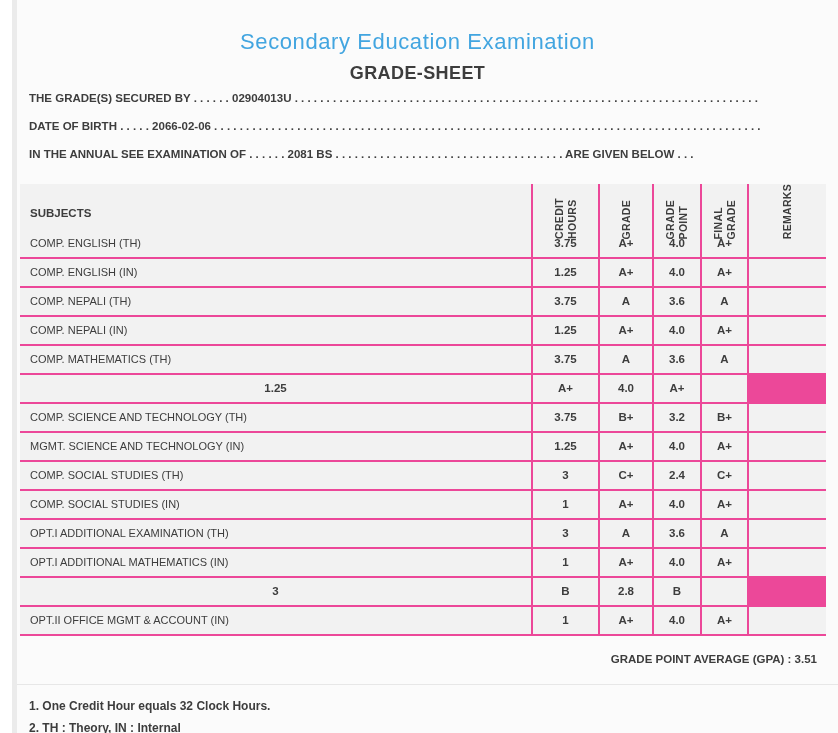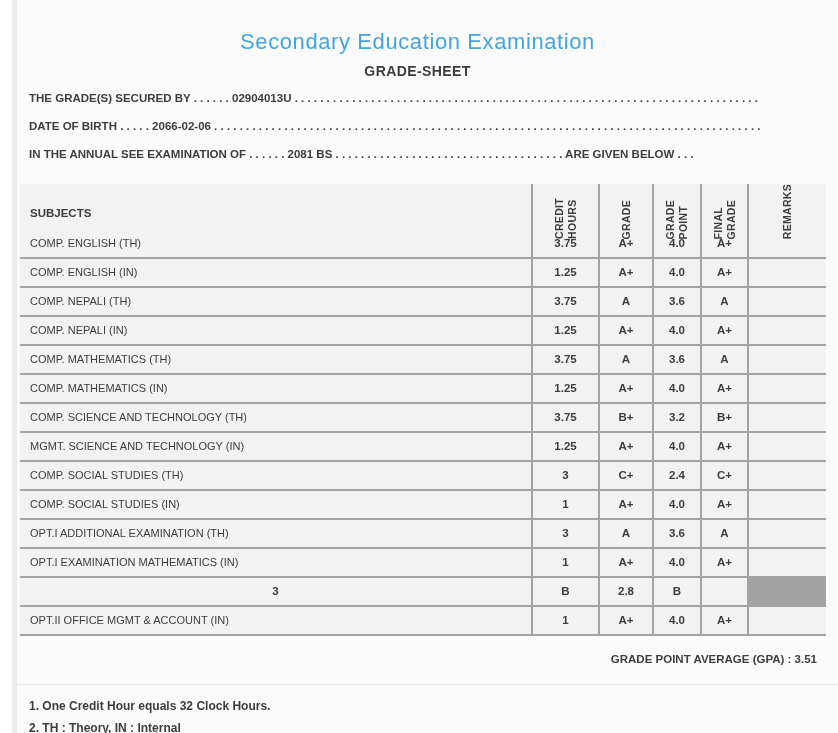--- a/index.html
+++ b/index.html
@@ -22,33 +22,33 @@
   .title {
     position: absolute; top: 29px; left: 0; right: 20px;
     text-align: center;
     font-size: 22px; font-weight: 400;
     letter-spacing: 0.6px;
     color: #42a5e0;
   }
   .subtitle {
     position: absolute; top: 63px; left: 0; right: 20px;
     text-align: center;
-    font-size: 14px; font-weight: 700;
+    font-size: 18px; font-weight: 700;
     letter-spacing: 0.4px;
   }
   .info {
     position: absolute; left: 12px; width: 733px;
     font-size: 11.5px; font-weight: 700;
     white-space: nowrap; overflow: hidden;
   }
   .l1 { top: 92px; } .l2 { top: 120px; } .l3 { top: 148px; }
   .table {
     position: absolute; left: 3px; top: 184px;
     width: 806px;
-    background: #a3a3a3;
+    background: #ec4899;
   }
   .grid {
     display: grid;
     grid-template-columns: 511px 65px 52px 46px 45px 77px;
     column-gap: 2px;
   }
   .thead { height: 44px; margin-bottom: 2px; }
   .thead > div {
     background: #f2f2f2;
     display: flex; justify-content: center; align-items: flex-end;
@@ -171,21 +171,20 @@
     <div class="grid trow">
       <div class="td-subject">COMP. MATHEMATICS (TH)</div>
       <div class="td-val">3.75</div>
       <div class="td-val">A</div>
       <div class="td-val">3.6</div>
       <div class="td-val">A</div>
       <div class="td-val"></div>
     </div>
 
     <div class="grid trow">
-      <div class="td-subject">COMP. MATHEMATICS (IN)</div>
       <div class="td-val">1.25</div>
       <div class="td-val">A+</div>
       <div class="td-val">4.0</div>
       <div class="td-val">A+</div>
       <div class="td-val"></div>
     </div>
 
     <div class="grid trow">
       <div class="td-subject">COMP. SCIENCE AND TECHNOLOGY (TH)</div>
       <div class="td-val">3.75</div>
@@ -225,21 +224,21 @@
     <div class="grid trow">
       <div class="td-subject">OPT.I ADDITIONAL EXAMINATION (TH)</div>
       <div class="td-val">3</div>
       <div class="td-val">A</div>
       <div class="td-val">3.6</div>
       <div class="td-val">A</div>
       <div class="td-val"></div>
     </div>
 
     <div class="grid trow">
-      <div class="td-subject">OPT.I EXAMINATION MATHEMATICS (IN)</div>
+      <div class="td-subject">OPT.I ADDITIONAL MATHEMATICS (IN)</div>
       <div class="td-val">1</div>
       <div class="td-val">A+</div>
       <div class="td-val">4.0</div>
       <div class="td-val">A+</div>
       <div class="td-val"></div>
     </div>
 
     <div class="grid trow">
       <div class="td-val">3</div>
       <div class="td-val">B</div>

